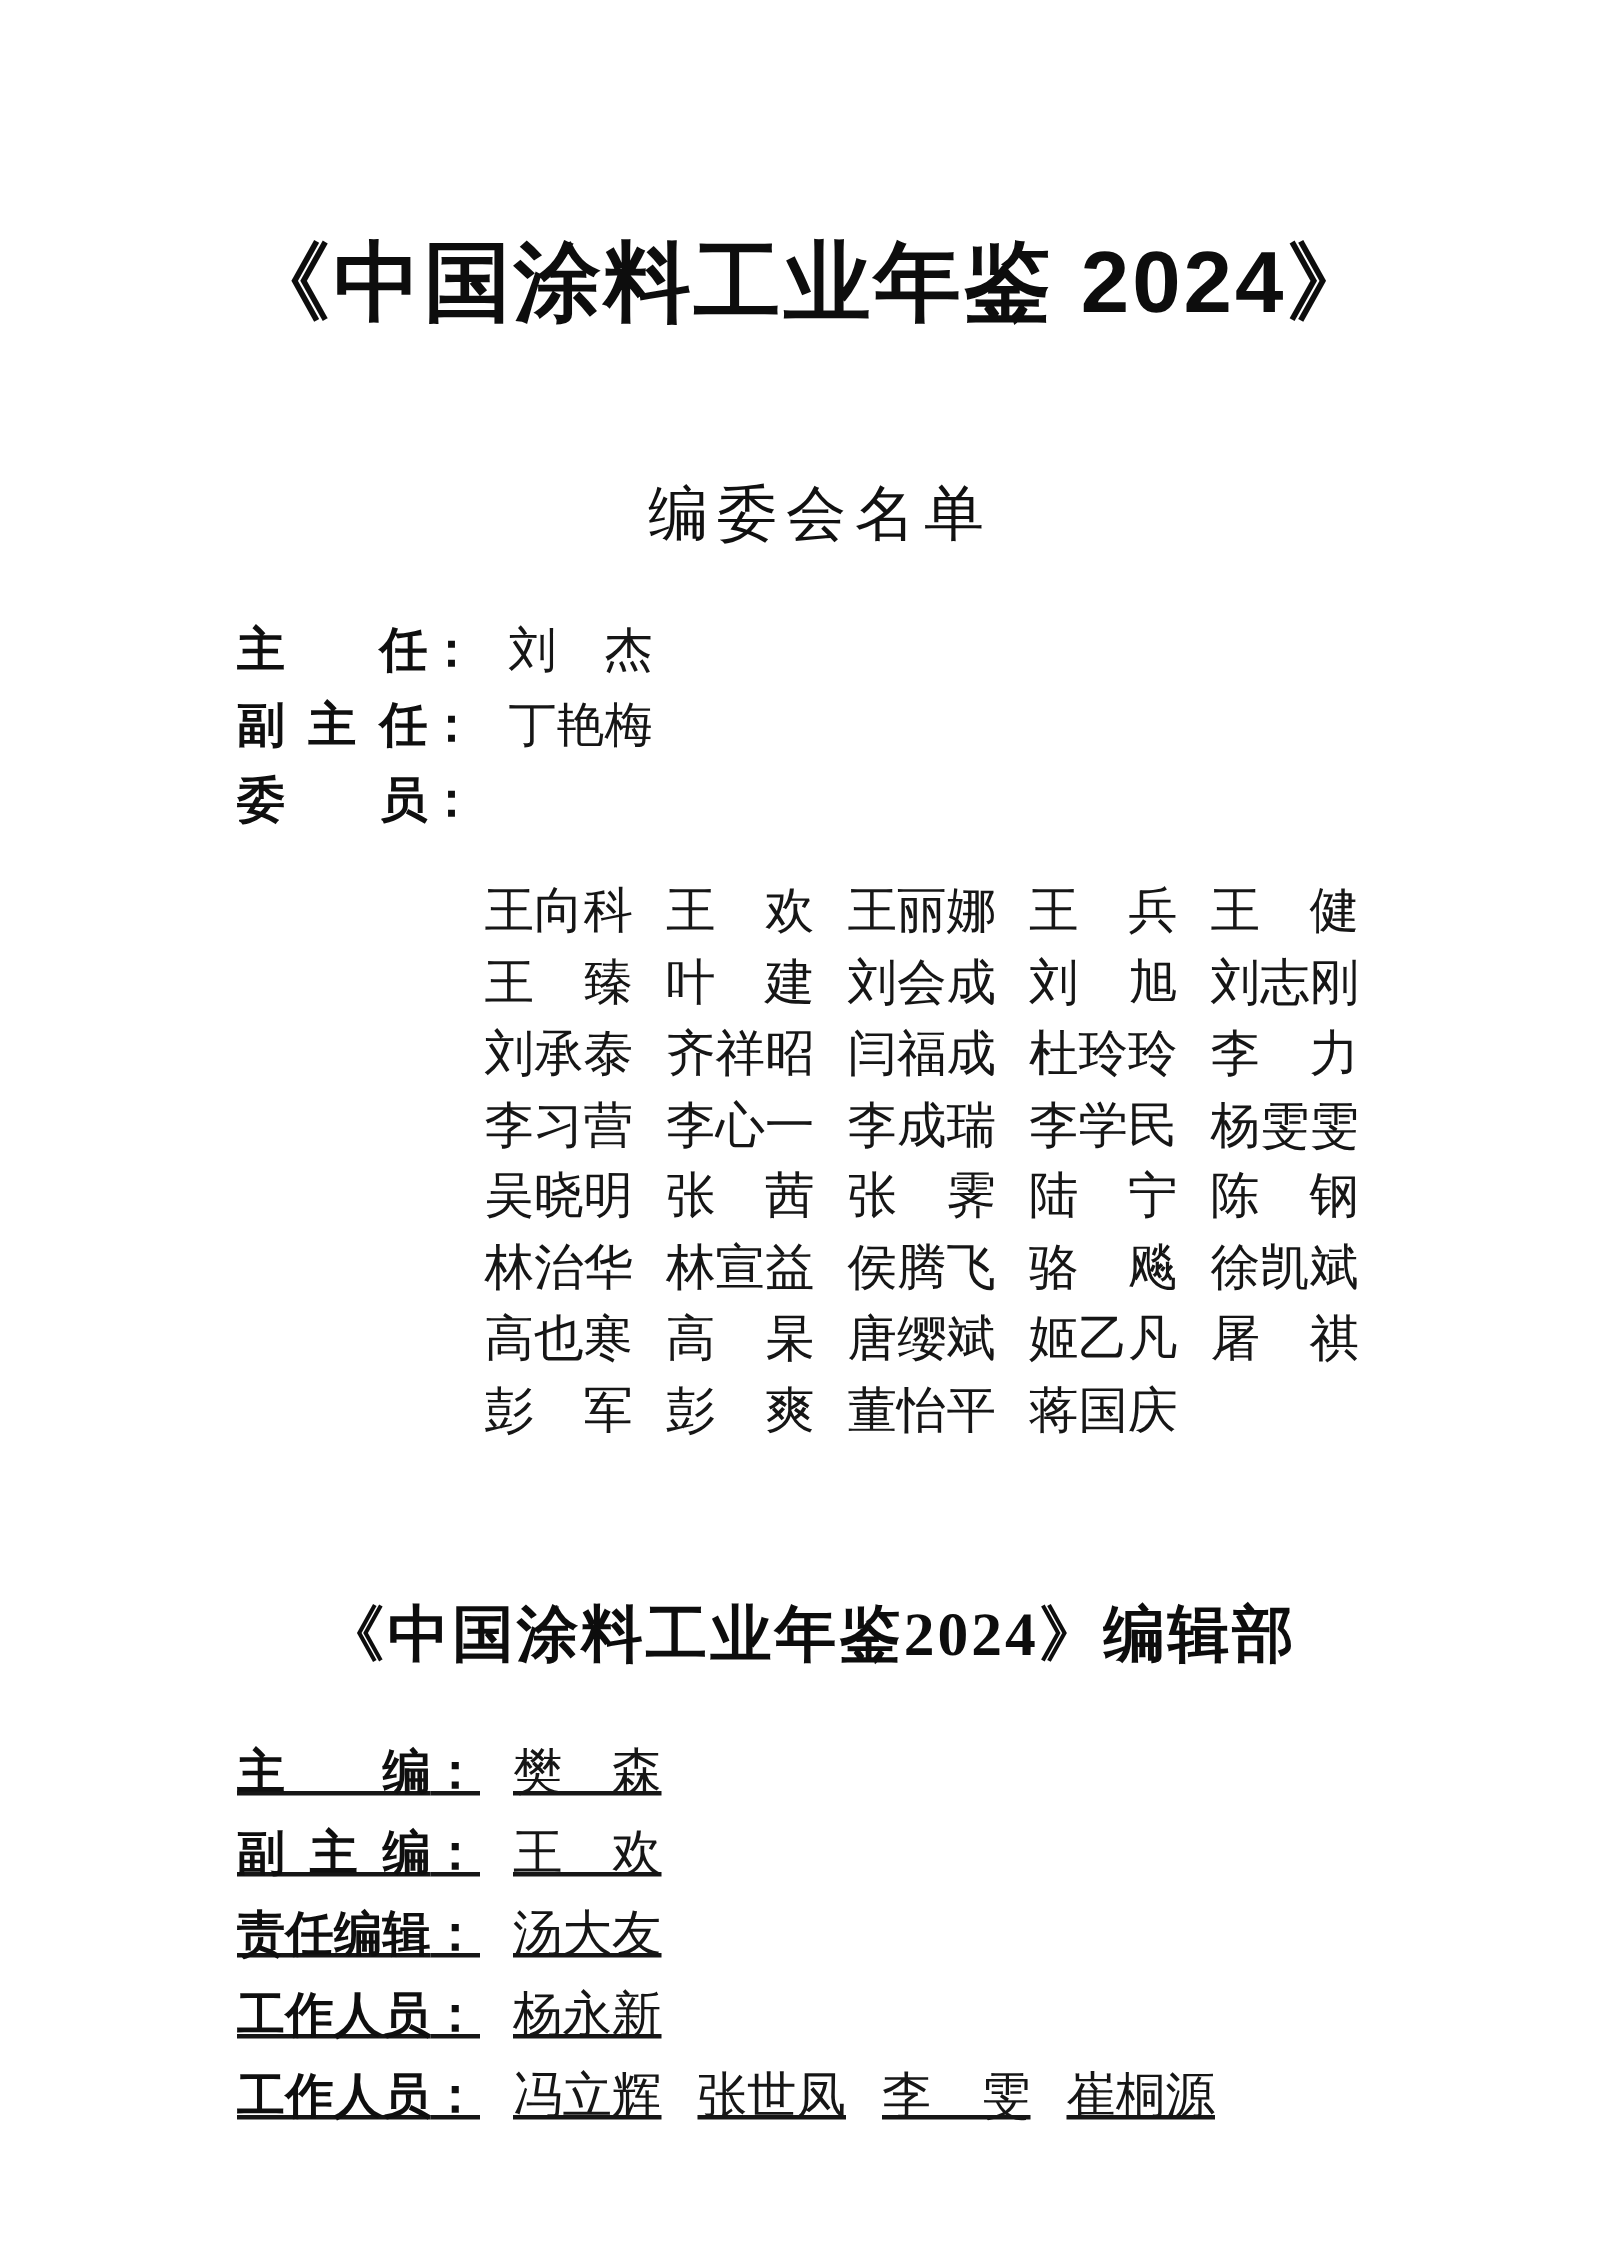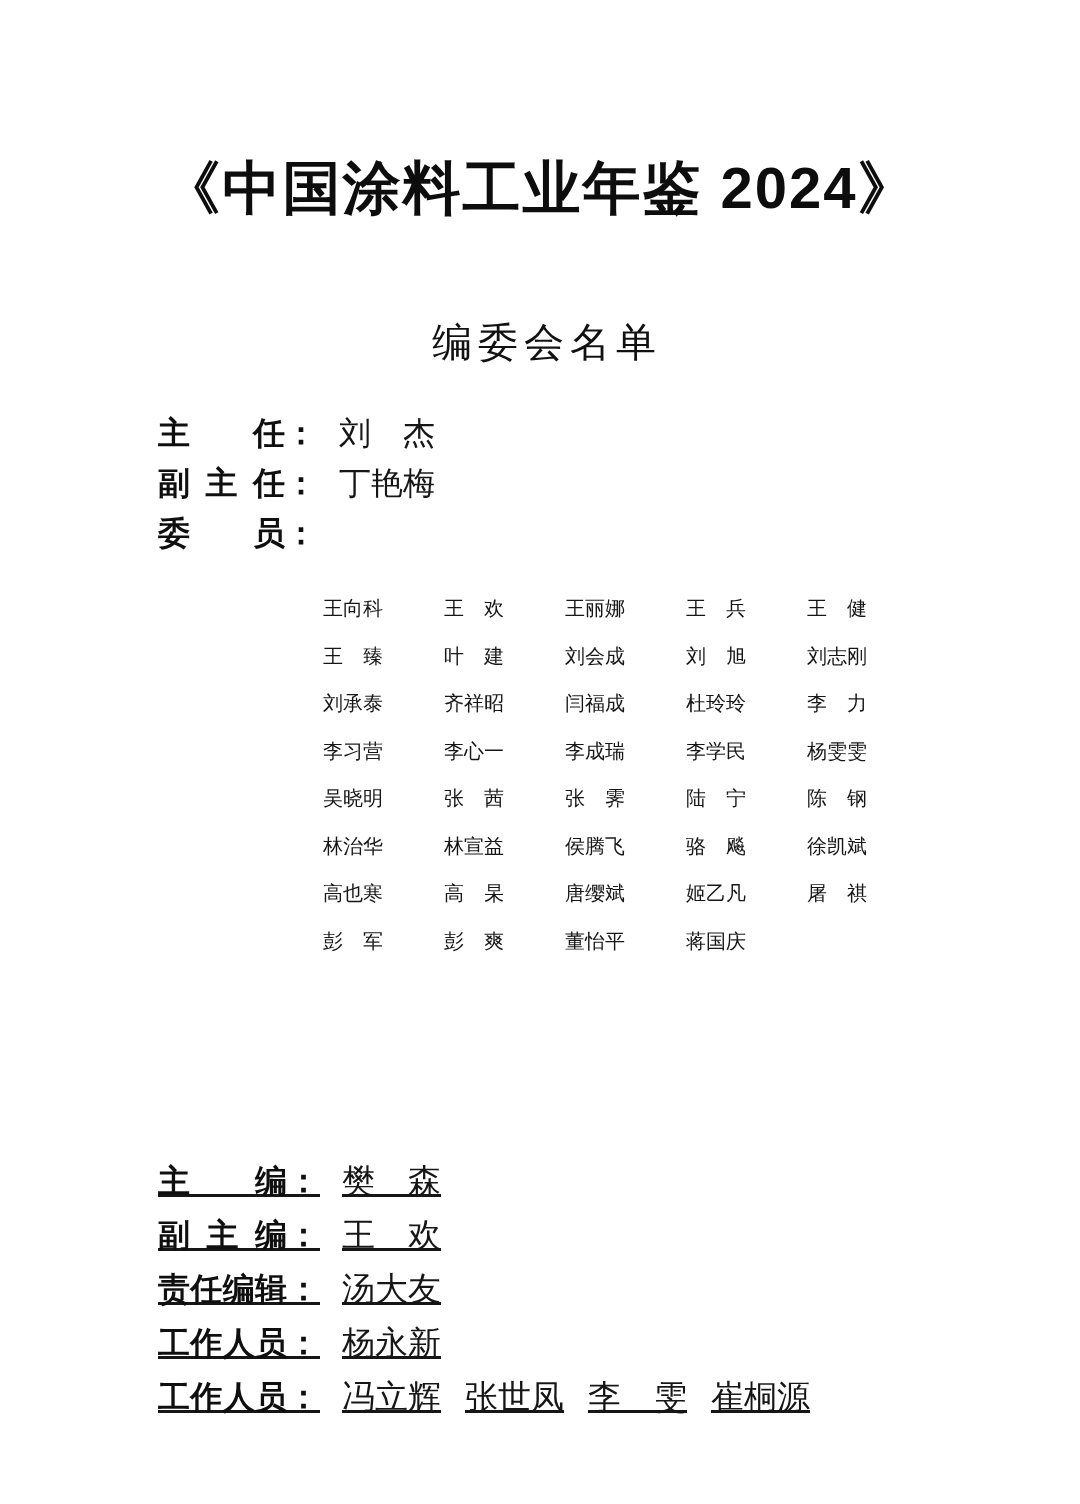--- a/index.html
+++ b/index.html
@@ -48,21 +48,21 @@
   }
   .roles-bottom .role-label { width:129px; font-size:32px; }
   .colon { font-weight:bold; color:#0f0f0f; }
   .role-value { margin-left:22px; white-space:pre; }
   .members-grid {
     position:absolute; top:585px; left:323px;
     display:grid;
     grid-template-columns:repeat(5, 87px);
     column-gap:34px;
     grid-auto-rows:47.5px;
-    font-size:20px;
+    font-size:33px;
   }
   .member { line-height:47.5px; white-space:pre; }
   .section2-title {
     position:absolute; top:1062px; left:0; width:100%;
     margin:0;
     text-align:center;
     font-size:41px; font-weight:bold;
     letter-spacing:2px;
     color:#0d0d0d;
     white-space:pre;
@@ -131,20 +131,21 @@
     <span class="member">高　杲</span>
     <span class="member">唐缨斌</span>
     <span class="member">姬乙凡</span>
     <span class="member">屠　祺</span>
     <span class="member">彭　军</span>
     <span class="member">彭　爽</span>
     <span class="member">董怡平</span>
     <span class="member">蒋国庆</span>
   </div>
 
+  <h2 class="section2-title">《中国涂料工业年鉴2024》编辑部</h2>
 
   <div class="roles roles-bottom">
     <div class="role-row">
       <span class="role-label">主　编</span>
         <span class="colon">：</span>
       <span class="role-value">樊　森</span>
     </div>
     <div class="role-row">
       <span class="role-label">副主编</span>
         <span class="colon">：</span>

